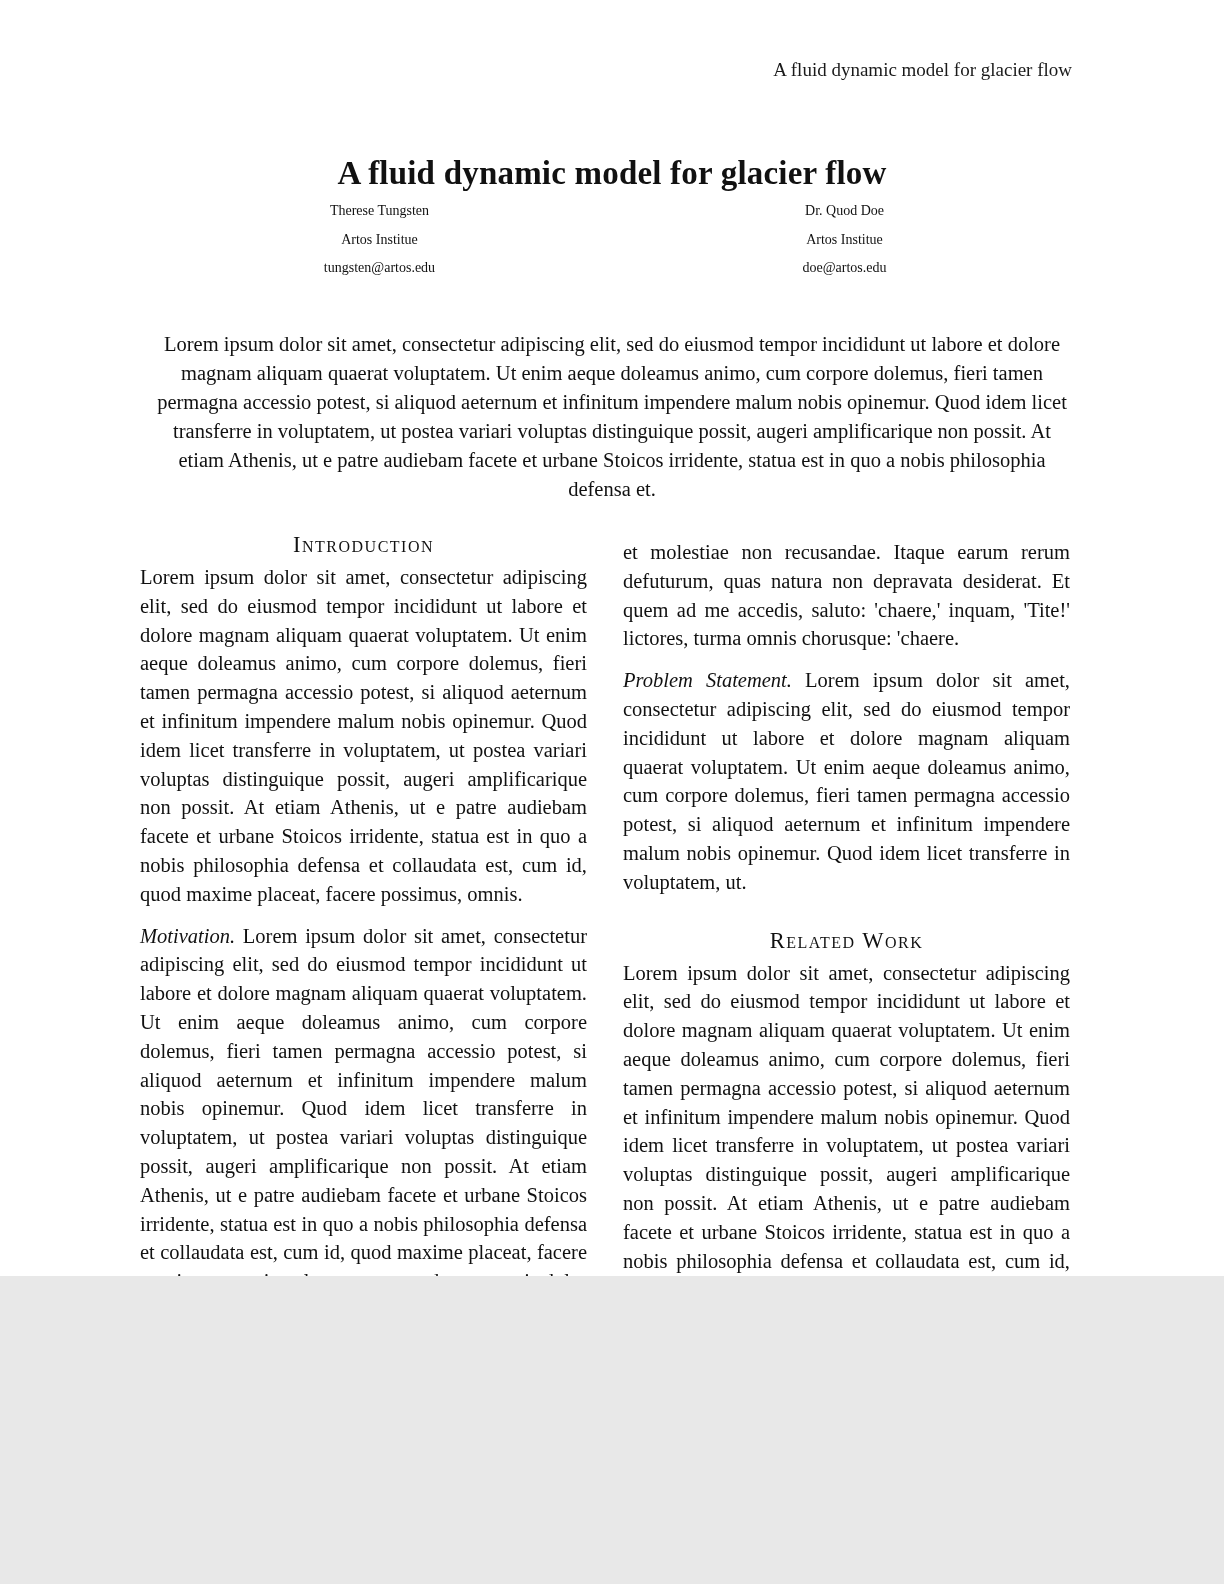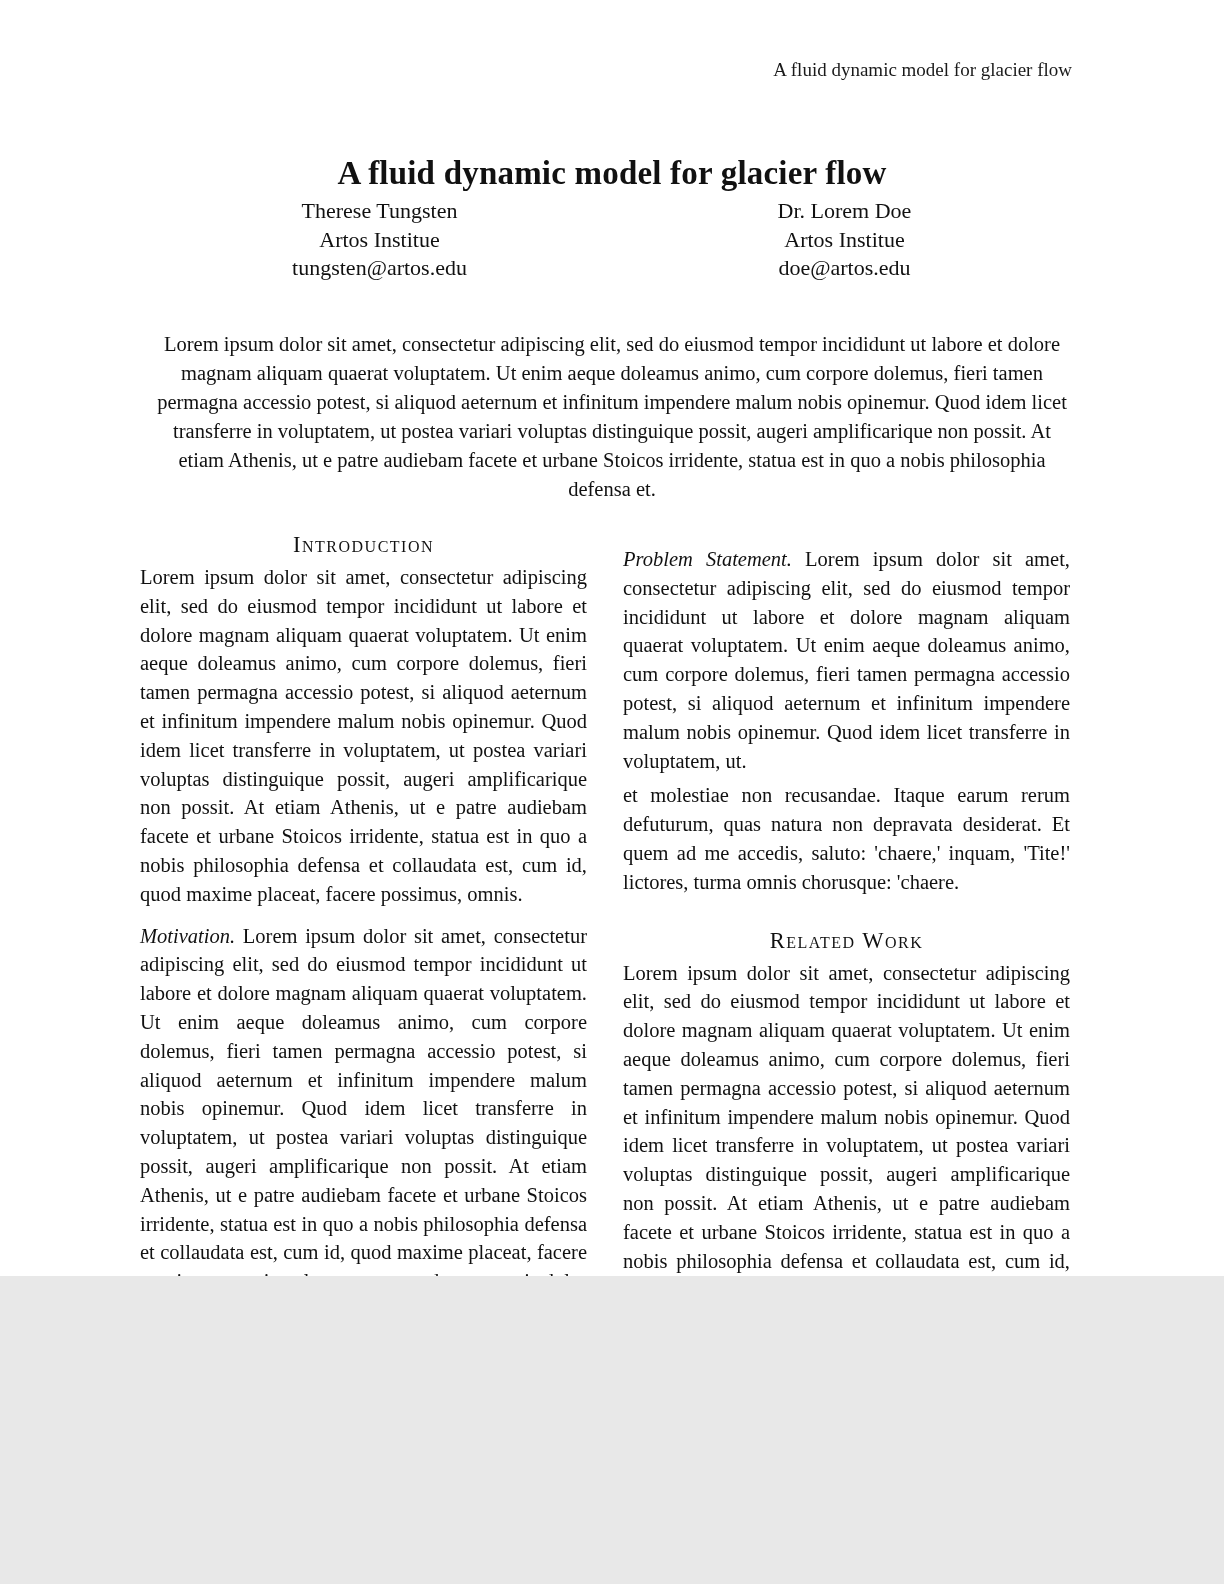--- a/index.html
+++ b/index.html
@@ -33,21 +33,21 @@
   .authors {
     position: absolute;
     top: 197px;
     left: 147px;
     width: 930px;
     display: flex;
   }
   .author-block {
     flex: 1;
     text-align: center;
-    font-size: 22px;
+    font-size: 14px;
     line-height: 28.7px;
   }
   .abstract-heading {
     position: absolute;
     top: 300px;
     left: 0;
     right: 0;
     text-align: center;
     font-weight: 700;
     font-size: 20.5px;
@@ -106,46 +106,46 @@
 
   <h1 class="paper-title">A fluid dynamic model for glacier flow</h1>
 
   <div class="authors">
     <div class="author-block">
       <div>Therese Tungsten</div>
       <div>Artos Institue</div>
       <div>tungsten@artos.edu</div>
     </div>
     <div class="author-block">
-      <div>Dr. Lorem Doe</div>
+      <div>Dr. Quod Doe</div>
       <div>Artos Institue</div>
       <div>doe@artos.edu</div>
     </div>
   </div>
 
 
   <div class="abstract-body">Lorem ipsum dolor sit amet, consectetur adipiscing elit, sed do eiusmod tempor incididunt ut labore et dolore magnam aliquam quaerat voluptatem. Ut enim aeque doleamus animo, cum corpore dolemus, fieri tamen permagna accessio potest, si aliquod aeternum et infinitum impendere malum nobis opinemur. Quod idem licet transferre in voluptatem, ut postea variari voluptas distinguique possit, augeri amplificarique non possit. At etiam Athenis, ut e patre audiebam facete et urbane Stoicos irridente, statua est in quo a nobis philosophia defensa et.</div>
 
   <div class="columns">
 
     <div class="column">
       <h2 class="section-heading">Introduction</h2>
       <p class="para">Lorem ipsum dolor sit amet, consectetur adipiscing elit, sed do eiusmod tempor incididunt ut labore et dolore magnam aliquam quaerat voluptatem. Ut enim aeque doleamus animo, cum corpore dolemus, fieri tamen permagna accessio potest, si aliquod aeternum et infinitum impendere malum nobis opinemur. Quod idem licet transferre in voluptatem, ut postea variari voluptas distinguique possit, augeri amplificarique non possit. At etiam Athenis, ut e patre audiebam facete et urbane Stoicos irridente, statua est in quo a nobis philosophia defensa et collaudata est, cum id, quod maxime placeat, facere possimus, omnis.</p>
       <p class="para spaced">
         <span class="runin">Motivation.</span>
         <span>Lorem ipsum dolor sit amet, consectetur adipiscing elit, sed do eiusmod tempor incididunt ut labore et dolore magnam aliquam quaerat voluptatem. Ut enim aeque doleamus animo, cum corpore dolemus, fieri tamen permagna accessio potest, si aliquod aeternum et infinitum impendere malum nobis opinemur. Quod idem licet transferre in voluptatem, ut postea variari voluptas distinguique possit, augeri amplificarique non possit. At etiam Athenis, ut e patre audiebam facete et urbane Stoicos irridente, statua est in quo a nobis philosophia defensa et collaudata est, cum id, quod maxime placeat, facere possimus, omnis voluptas assumenda est, omnis dolor repellendus. Temporibus autem quibusdam et aut officiis debitis aut rerum necessitatibus saepe eveniet, ut et voluptates repudiandae sint</span>
       </p>
     </div>
 
     <div class="column">
+      <p class="para first-right">et molestiae non recusandae. Itaque earum rerum defuturum, quas natura non depravata desiderat. Et quem ad me accedis, saluto: 'chaere,' inquam, 'Tite!' lictores, turma omnis chorusque: 'chaere.</p>
       <p class="para spaced">
         <span class="runin">Problem Statement.</span>
         <span>Lorem ipsum dolor sit amet, consectetur adipiscing elit, sed do eiusmod tempor incididunt ut labore et dolore magnam aliquam quaerat voluptatem. Ut enim aeque doleamus animo, cum corpore dolemus, fieri tamen permagna accessio potest, si aliquod aeternum et infinitum impendere malum nobis opinemur. Quod idem licet transferre in voluptatem, ut.</span>
       </p>
-      <p class="para first-right">et molestiae non recusandae. Itaque earum rerum defuturum, quas natura non depravata desiderat. Et quem ad me accedis, saluto: 'chaere,' inquam, 'Tite!' lictores, turma omnis chorusque: 'chaere.</p>
       <h2 class="section-heading related">Related Work</h2>
       <p class="para">Lorem ipsum dolor sit amet, consectetur adipiscing elit, sed do eiusmod tempor incididunt ut labore et dolore magnam aliquam quaerat voluptatem. Ut enim aeque doleamus animo, cum corpore dolemus, fieri tamen permagna accessio potest, si aliquod aeternum et infinitum impendere malum nobis opinemur. Quod idem licet transferre in voluptatem, ut postea variari voluptas distinguique possit, augeri amplificarique non possit. At etiam Athenis, ut e patre audiebam facete et urbane Stoicos irridente, statua est in quo a nobis philosophia defensa et collaudata est, cum id, quod maxime placeat, facere possimus, omnis voluptas assumenda est, omnis dolor repellendus. Temporibus autem quibusdam et aut officiis debitis aut rerum necessitatibus saepe eve-</p>
     </div>
 
   </div>
 
   <div class="page-number">1</div>
 
 </div>
 

